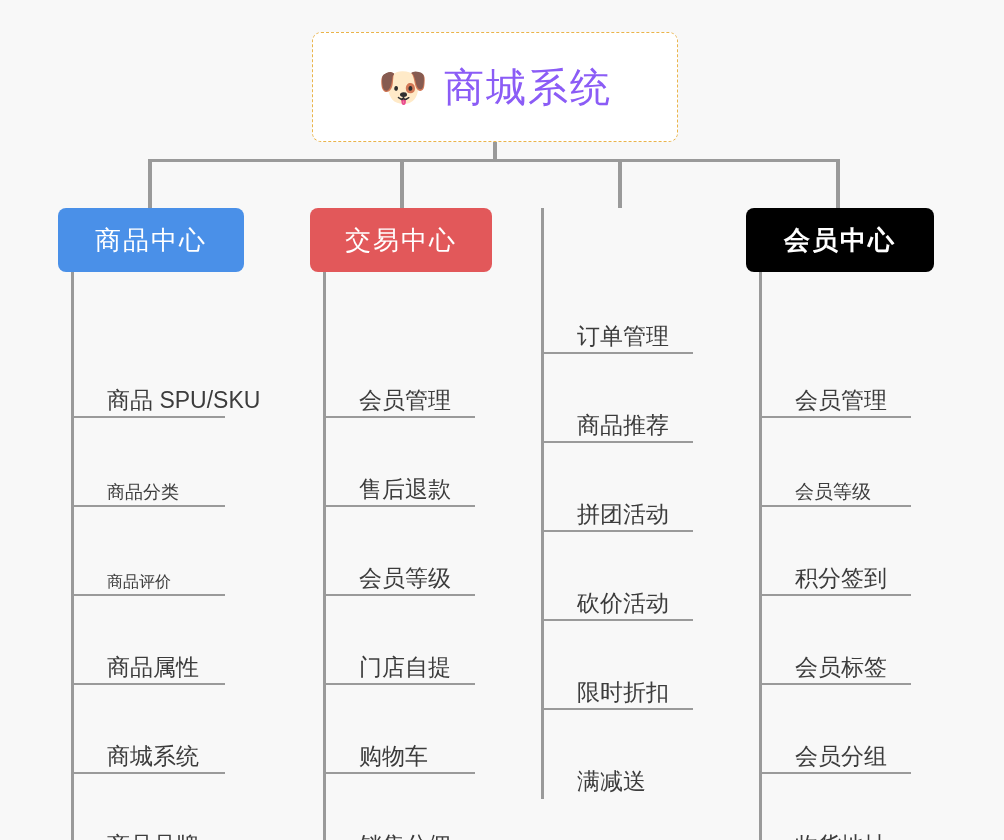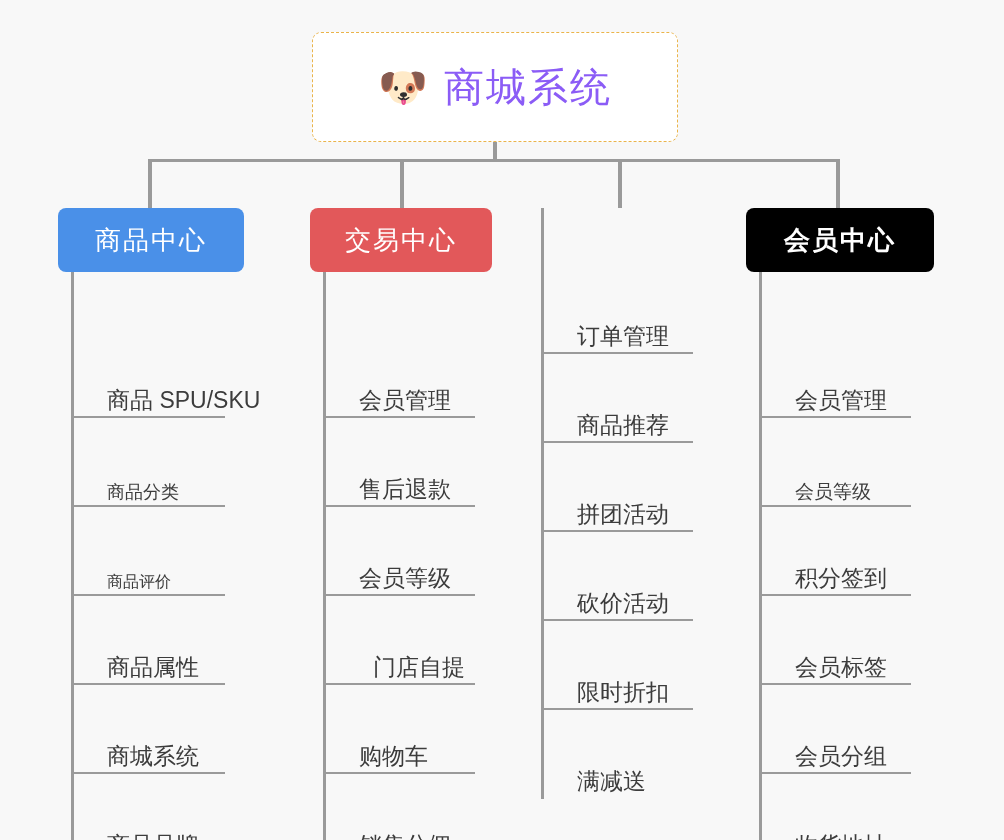--- a/index.html
+++ b/index.html
@@ -187,21 +187,21 @@
           <div class="leaf" style="top: 235px; width: 152px;">
             <div class="leaf-line" style="width: 152px;"></div>
             <span class="leaf-label" style="font-size: 23px;">售后退款</span>
           </div>
           <div class="leaf" style="top: 324px; width: 152px;">
             <div class="leaf-line" style="width: 152px;"></div>
             <span class="leaf-label" style="font-size: 23px;">会员等级</span>
           </div>
           <div class="leaf" style="top: 413px; width: 152px;">
             <div class="leaf-line" style="width: 152px;"></div>
-            <span class="leaf-label" style="font-size: 23px; margin-left: 14px;">门店自提</span>
+            <span class="leaf-label" style="font-size: 23px;">门店自提</span>
           </div>
           <div class="leaf" style="top: 502px; width: 152px;">
             <div class="leaf-line" style="width: 152px;"></div>
             <span class="leaf-label" style="font-size: 23px;">购物车</span>
           </div>
           <div class="leaf" style="top: 591px; width: 152px;">
             <span class="leaf-label" style="font-size: 23px;">销售分佣</span>
           </div>
         </div>
       </div>

